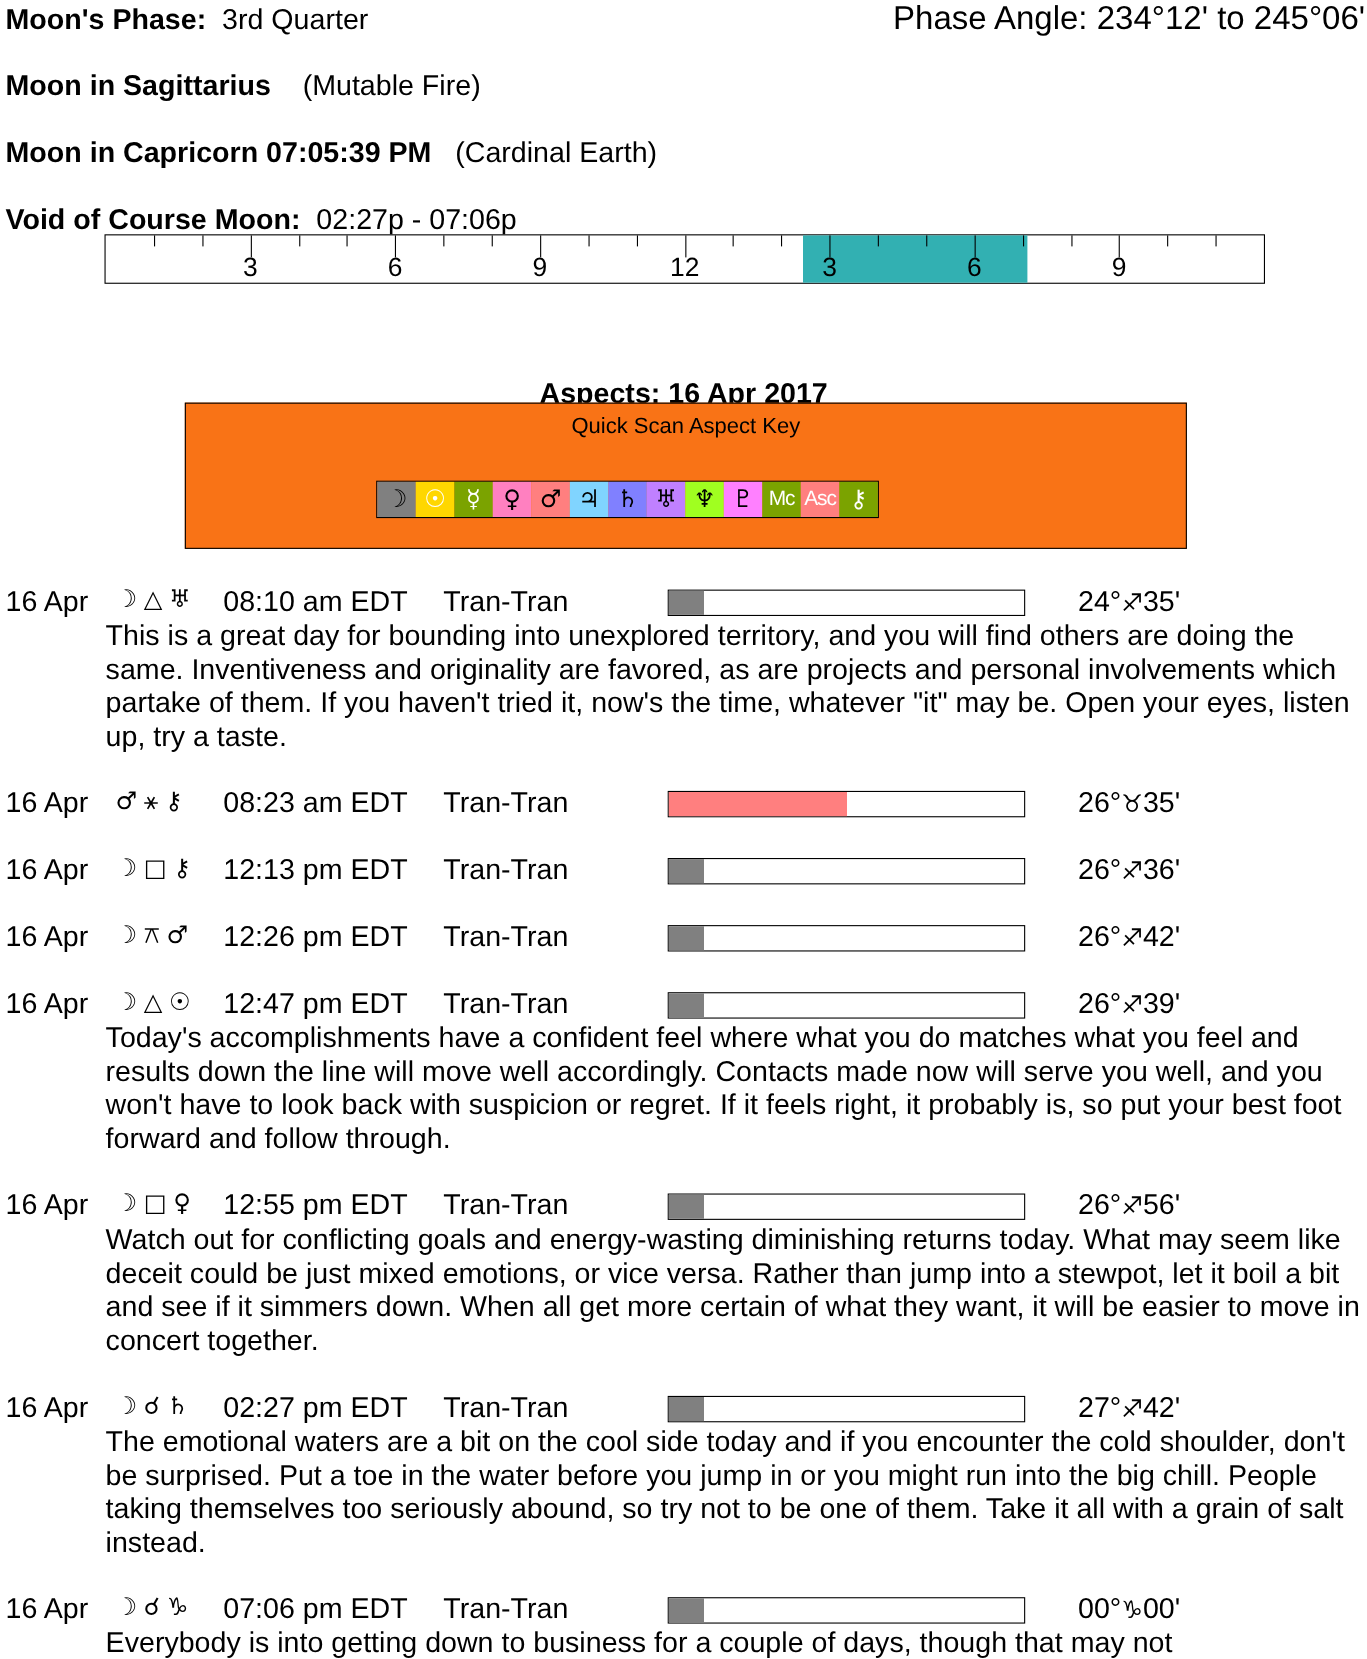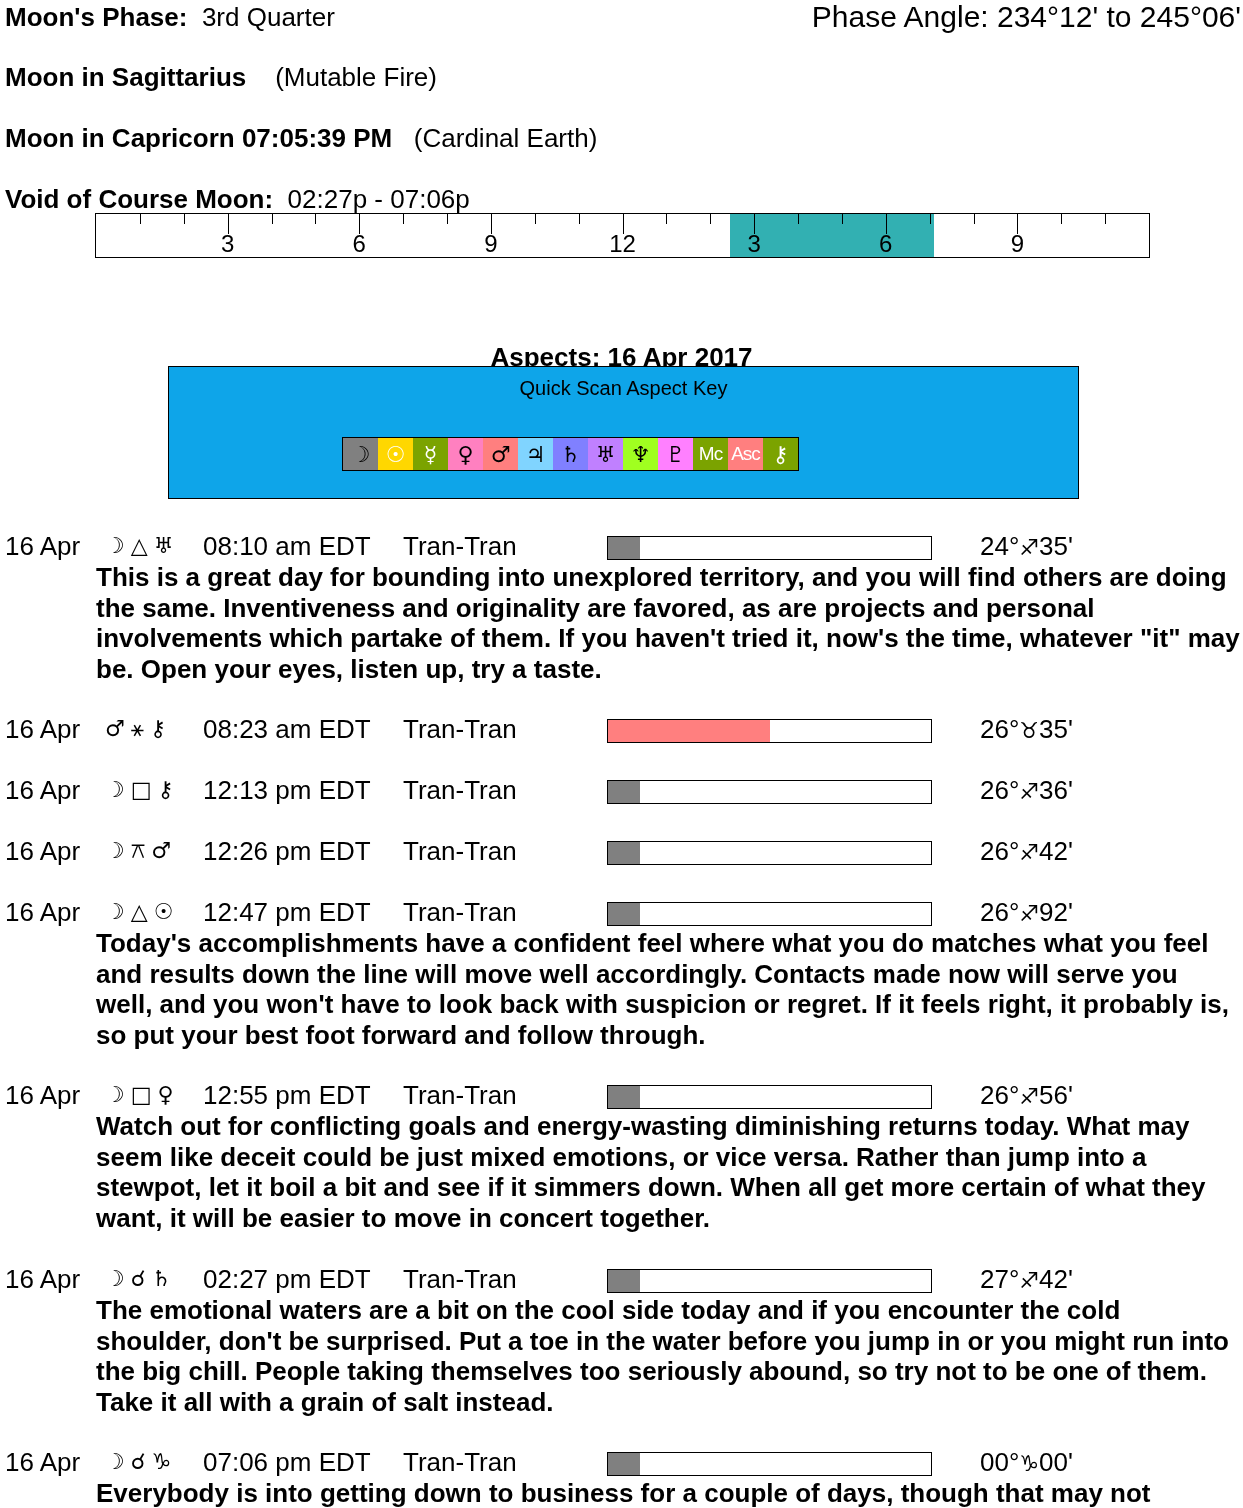--- a/index.html
+++ b/index.html
@@ -14,40 +14,40 @@
              border: 1px solid #000; background: #fff; box-sizing: border-box; }
   .voc-fill { position: absolute; top: 0; height: 100%; background: #32b0b2; }
   .tick { position: absolute; top: 0; width: 1px; background: #000; }
   .tick.minor { height: 10px; }
   .tick.major { height: 20px; }
   .tick-label { position: absolute; top: 16px; font-size: 24px; transform: translateX(-50%); }
 
   .aspects-title { left: 0; width: 1243px; text-align: center; top: 320px; font-size: 26px; font-weight: bold; margin-top: 22px; }
 
   .key-box { position: absolute; left: 168px; top: 366px; width: 911px; height: 133px;
-             background: #0ea5e9; border: 1px solid #000; box-sizing: border-box; }
+             background: #f97316; border: 1px solid #000; box-sizing: border-box; }
   .key-title { position: absolute; left: 0; width: 100%; top: 10px; text-align: center; font-size: 20px; }
   .key-desc { position: absolute; left: 0; width: 100%; top: 40px; text-align: center; font-size: 20px; }
   .key-strip { position: absolute; left: 173px; top: 70px; height: 32px; display: flex;
                border: 1px solid #000; }
   .key-cell { width: 35px; height: 32px; display: flex; align-items: center; justify-content: center;
               font-size: 22px; color: #000; font-family: "DejaVu Sans", sans-serif; }
   .key-cell.light { color: #fff; }
   .key-cell.txt { font-family: "Liberation Sans", sans-serif; font-size: 19px; color: #fff; letter-spacing: -1px; }
 
   .asp-line { position: absolute; left: 5px; font-size: 26px; line-height: 30px; white-space: nowrap; }
   .asp-date { position: absolute; left: 0; }
   .asp-glyphs { position: absolute; left: 100px; font-family: "DejaVu Sans", sans-serif; font-size: 22px; letter-spacing: 6px; }
   .asp-time { position: absolute; left: 198px; }
   .asp-type { position: absolute; left: 398px; }
   .asp-bar { position: absolute; left: 602px; top: 5px; width: 325px; height: 24px; border: 1px solid #000; box-sizing: border-box; background: #fff; }
   .asp-bar-fill { position: absolute; left: 0; top: 0; height: 100%; }
   .asp-pos { position: absolute; left: 975px; }
   .asp-pos .sign { font-family: "DejaVu Sans", sans-serif; font-size: 22px; }
-  .asp-text { position: absolute; left: 96px; width: 1145px; font-size: 26px; line-height: 30.5px; white-space: normal; font-weight: bold; }
+  .asp-text { position: absolute; left: 96px; width: 1145px; font-size: 26px; line-height: 30.5px; white-space: normal; }
 </style>
 </head>
 <body>
 
 <div class="abs hdr" style="left:5px; top:2px;">
   <b>Moon's Phase:</b>&nbsp;
   <span>3rd Quarter</span>
 </div>
 <div class="abs phase-angle">Phase Angle:  234°12' to 245°06'</div>
 
@@ -164,21 +164,21 @@
       <span class="asp-pos"><span>26°</span><span class="sign">♐</span><span>42'</span></span>
     </div>
     <div class="asp-line" style="top: 897px; width: 1238px;">
       <span class="asp-date">16 Apr</span>
       <span class="asp-glyphs">☽△☉</span>
       <span class="asp-time">12:47 pm EDT</span>
       <span class="asp-type">Tran-Tran</span>
       <div class="asp-bar">
         <div class="asp-bar-fill" style="width:10%;background:#808080"></div>
       </div>
-      <span class="asp-pos"><span>26°</span><span class="sign">♐</span><span>92'</span></span>
+      <span class="asp-pos"><span>26°</span><span class="sign">♐</span><span>39'</span></span>
     </div>
     <div class="asp-text abs" style="top: 928px; white-space: normal;">Today's accomplishments have a confident feel where what you do matches what you feel and results down the line will move well accordingly. Contacts made now will serve you well, and you won't have to look back with suspicion or regret. If it feels right, it probably is, so put your best foot forward and follow through.</div>
     <div class="asp-line" style="top: 1080px; width: 1238px;">
       <span class="asp-date">16 Apr</span>
       <span class="asp-glyphs">☽□♀</span>
       <span class="asp-time">12:55 pm EDT</span>
       <span class="asp-type">Tran-Tran</span>
       <div class="asp-bar">
         <div class="asp-bar-fill" style="width:10%;background:#808080"></div>
       </div>

